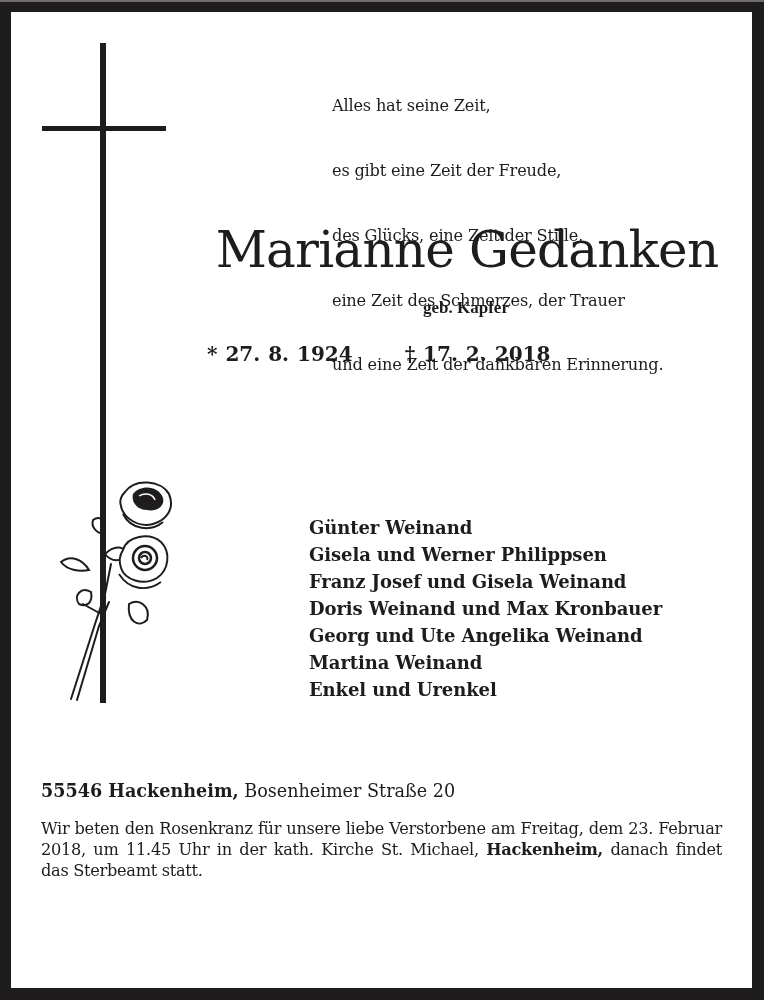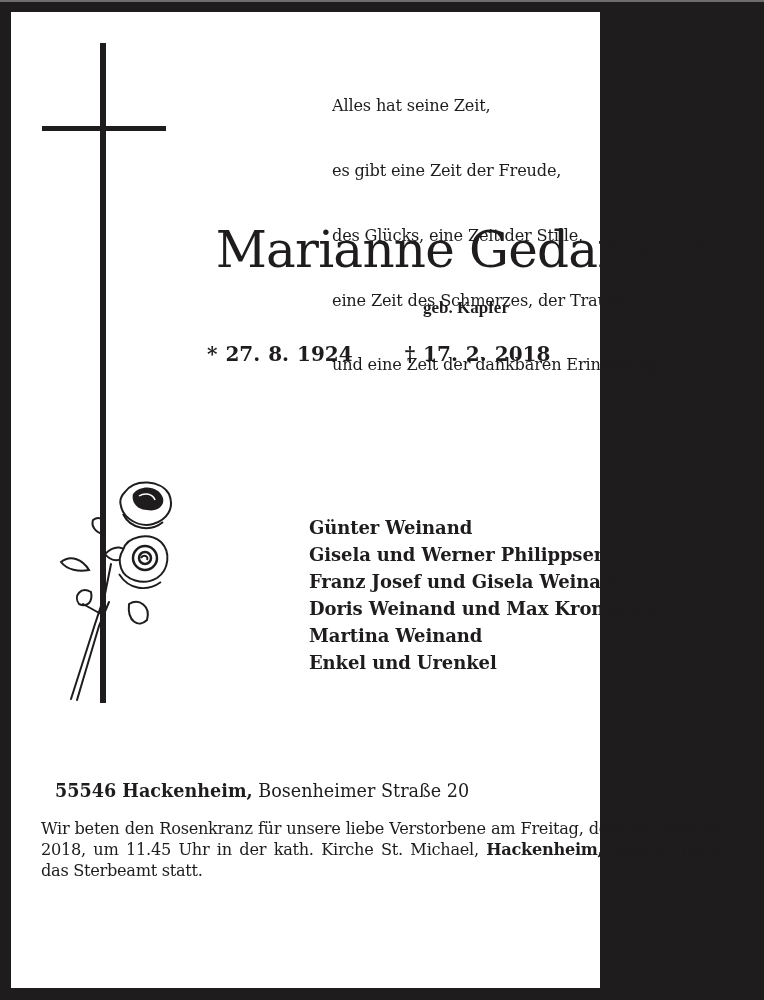--- a/index.html
+++ b/index.html
@@ -2,21 +2,21 @@
 <html><head>
 <meta charset="utf-8">
 <style>
   html, body { margin: 0; padding: 0; }
   body {
     width: 764px; height: 1000px; background: #1f1c1d; position: relative; overflow: hidden;
     font-family: "DejaVu Serif", "Liberation Serif", serif; color: #1e1c1d;
   }
   .top-strip { position: absolute; left: 0; top: 0; width: 764px; height: 2px; background: #6e6c6d; }
   .card {
-    position: absolute; left: 11px; top: 12px; width: 589px; height: 976px;
+    position: absolute; left: 11px; top: 12px; width: 741px; height: 976px;
     background: #ffffff;
   }
   .abs { position: absolute; }
   .cross-v { left: 89px; top: 31px; width: 6px; height: 660px; background: #1e1c1d; }
   .cross-h { left: 31px; top: 114px; width: 124px; height: 5px; background: #1e1c1d; }
   .flowers { left: 32px; top: 462px; width: 130px; height: 230px; }
   .poem {
     left: 321px; top: 40px; font-size: 16.2px; line-height: 21.6px; white-space: pre;
     letter-spacing: -0.2px;
   }
@@ -35,21 +35,21 @@
   .dates .gap { width: 52px; }
   .farewell {
     left: 196px; top: 415px; width: 510px; font-size: 17.6px; line-height: 22.5px;
     text-align: justify; text-align-last: left; letter-spacing: -0.2px;
   }
   .mourners {
     left: 298px; top: 502px; font-size: 18px; line-height: 27px; font-weight: bold;
     letter-spacing: -0.1px;
   }
   .mourners div { white-space: nowrap; }
-  .address { left: 44px; top: 767px; font-size: 17.6px; line-height: 24px; white-space: nowrap; }
+  .address { left: 30px; top: 767px; font-size: 17.6px; line-height: 24px; white-space: nowrap; }
   .address b { font-weight: bold; }
   .service {
     left: 30px; top: 807px; width: 681px; font-size: 16.2px; line-height: 20.8px;
     text-align: justify; letter-spacing: -0.3px;
   }
   .burial {
     left: 30px; top: 892px; width: 690px; font-size: 16.2px; line-height: 20.8px;
     letter-spacing: -0.35px;
   }
   b { font-weight: bold; }
@@ -110,20 +110,21 @@
   <div class="abs dates">
     <span>* 27. 8. 1924</span><span class="gap"></span><span>† 17. 2. 2018</span>
   </div>
 
 
   <div class="abs mourners">
     <div>Günter Weinand</div>
     <div>Gisela und Werner Philippsen</div>
     <div>Franz Josef und Gisela Weinand</div>
     <div>Doris Weinand und Max Kronbauer</div>
+    <div>Georg und Ute Angelika Weinand</div>
     <div>Martina Weinand</div>
     <div>Enkel und Urenkel</div>
   </div>
 
   <div class="abs address">
     <b>55546 Hackenheim,</b>
     <span>Bosenheimer Straße 20</span>
   </div>
 
   <div class="abs service">

